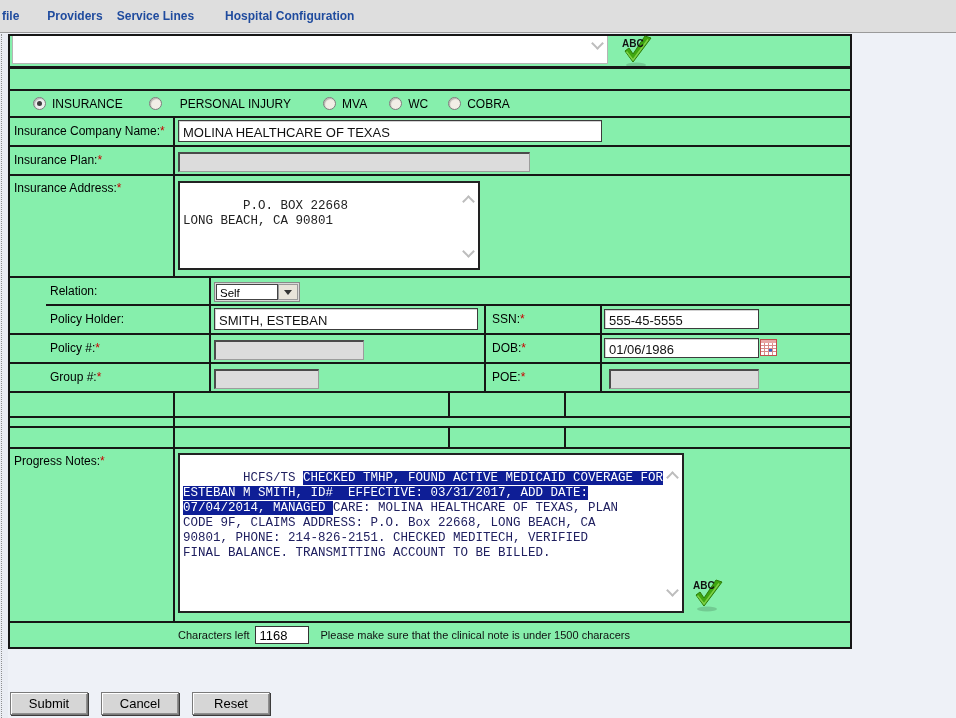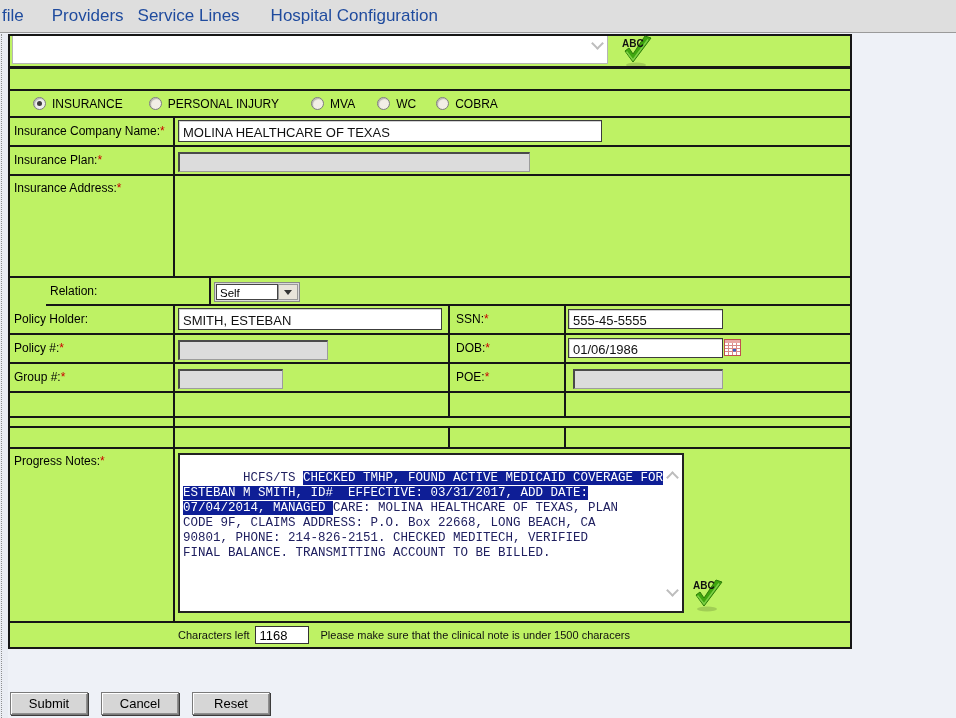--- a/index.html
+++ b/index.html
@@ -8,49 +8,49 @@
     background:#eef1f7;
     font-family:"Liberation Sans", sans-serif;
     position:relative;
   }
   
   .nav {
     height:33px; background:#dedede; border-bottom:1px solid #9a9a9a;
     display:flex; align-items:center;
   }
   .nav-item {
-    color:#1f4b9e; font-weight:normal; font-size:17px; cursor:pointer; white-space:nowrap;
+    color:#1f4b9e; font-weight:bold; font-size:12px; cursor:pointer; white-space:nowrap;
   }
   .nav-item.n0 { margin-left:2px; }
   .nav-item.n1 { margin-left:28px; }
   .nav-item.n2 { margin-left:14px; }
   .nav-item.n3 { margin-left:31px; }
   
   .left-strip {
     position:absolute; left:0; top:34px; width:8px; height:684px; background:#e9ecf3;
   }
   .left-strip::after {
     content:""; position:absolute; left:1px; top:0; height:100%; border-left:1px dotted #8e8e8e;
   }
   
   .tbl {
     position:absolute; left:8px; top:34px; width:844px;
-    border:2px solid #161616; background:#bef264;
+    border:2px solid #161616; background:#86efac;
   }
   .row { border-bottom:2px solid #161616; position:relative; display:flex; }
   .row:last-child { border-bottom:none;border-radius:8px; }
   .r-combo   { height:33px; border-bottom-width:3px; display:block; }
   .r-empty1  { height:22px; }
   .r-instype { height:23px; display:block; padding:3px 0 0 4px; }
   .r-radios  { height:27px; align-items:center; }
   .r-company { height:29px; }
   .r-plan    { height:29px; }
   .r-address { height:102px; }
   .r-relation{ height:28px;margin-left:36px; }
-  .r-4col    { height:29px; }
+  .r-4col    { height:29px;padding-left:36px; }
   .r-empty4a { height:25px; }
   .r-sep     { height:10px; }
   .r-empty4b { height:21px; }
   .r-notes   { height:174px; }
   .r-chars   { height:24px; align-items:center; }
 
   .cell-label {
     width:165px; flex:0 0 165px; border-right:2px solid #161616;
     padding:6px 2px 0 4px; font-size:12px; color:#000;
   }
@@ -91,21 +91,21 @@
   .radio {
     width:13px; height:13px; border-radius:50%; background:#f2eee6;
     border:1px solid #7d7d7d; box-shadow:inset 1px 1px 1px rgba(0,0,0,0.25);
     margin-right:6px; position:relative; flex:0 0 13px;
   }
   .radio.sel { background:#efefef; }
   .radio.sel::after {
     content:""; position:absolute; left:3px; top:3px; width:5px; height:5px;
     border-radius:50%; background:#3d3d3d;
   }
-  .ri0{ margin-left:0; } .ri1{ margin-left:26px; } .ri2{ margin-left:32px; } .ri3{ margin-left:22px; } .ri4{ margin-left:20px; }
+  .ri0{ margin-left:0; } .ri1{ margin-left:26px;gap:12px; } .ri2{ margin-left:32px; } .ri3{ margin-left:22px; } .ri4{ margin-left:20px; }
 
   
   .combo { display:inline-flex; height:20px; border:1px solid #888; background:#d9d9d9; padding:1px; margin:2px 0 0 1px; cursor:pointer; }
   .combo-text { width:62px; background:#fff; border:1px solid #444; font-size:11.5px; padding:2px 0 0 3px; }
   .combo-btn { width:20px; background:#e8e4da; border:1px solid #999; display:flex; align-items:center; justify-content:center; }
   .combo-arrow { width:0; height:0; border-left:4px solid transparent; border-right:4px solid transparent; border-top:5px solid #333; }
 
   
   .top-field {
     position:absolute; left:2px; top:0; width:596px; height:28px; background:#fff;
@@ -203,20 +203,28 @@
       <span>Insurance Plan:</span><span class="req">*</span>
     </div>
     <div class="cell-value">
       <div class="disabled-box" style="width:352px; margin:3px 0 0 1px;"></div>
     </div>
   </div>
 
   <div class="row r-address">
     <div class="cell-label top">
       <span>Insurance Address:</span><span class="req">*</span>
+    </div>
+    <div class="cell-value">
+      <div class="mono-box" style="width:302px; height:89px; margin:3px 0 0 1px; color:#222;">
+        <span>P.O. BOX 22668
+LONG BEACH, CA 90801</span>
+        <span class="chev up" style="top:14px;"></span>
+        <span class="chev down" style="bottom:12px;"></span>
+      </div>
     </div>
   </div>
 
   <div class="row r-relation">
     <div class="cell-label">
       <span>Relation:</span>
     </div>
     <div class="cell-value">
       <div class="combo">
         <span class="combo-text">Self</span>

